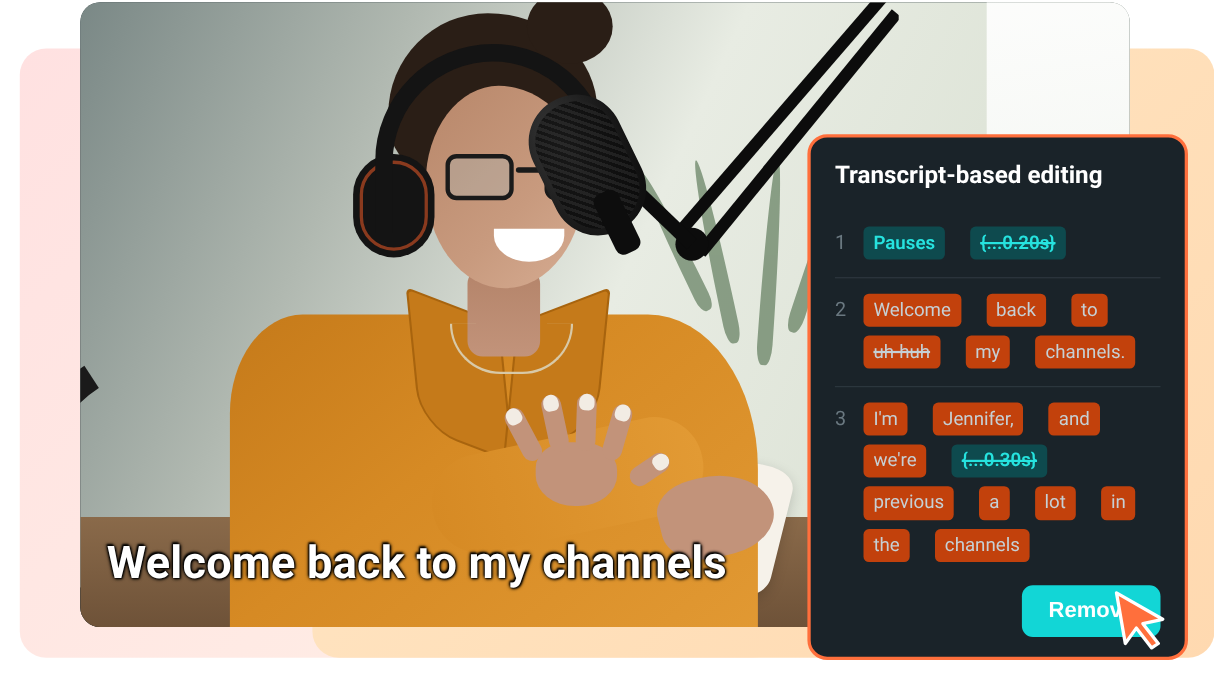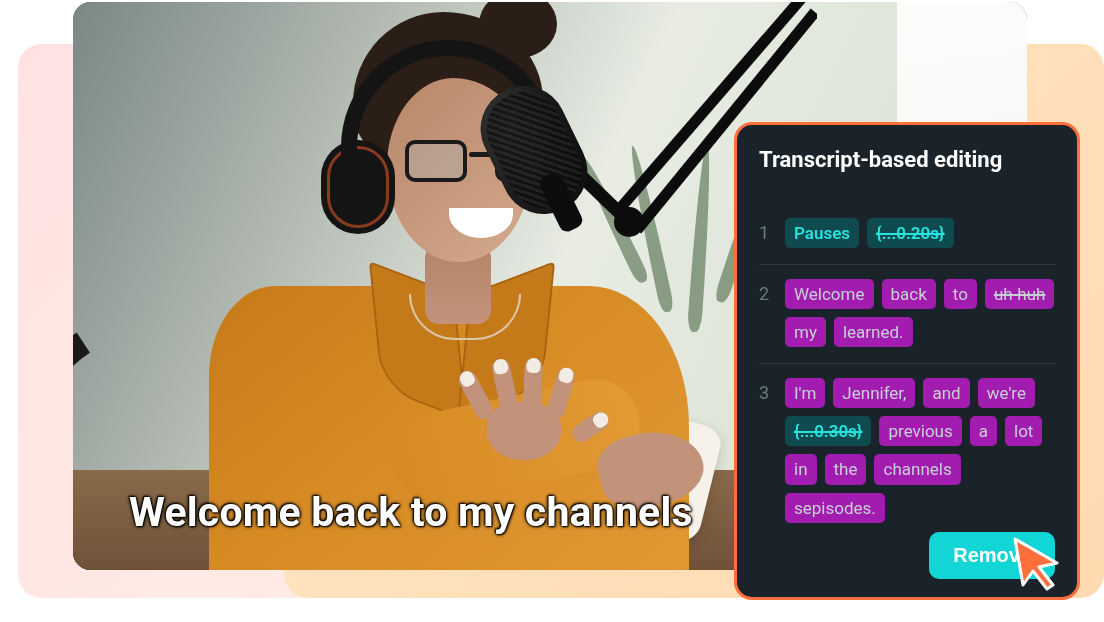--- a/index.html
+++ b/index.html
@@ -306,21 +306,21 @@
     left: 446px;
     top: 420px;
     width: 104px;
     height: 74px;
     background: #c2937a;
     border-radius: 36% 60% 44% 44%;
     transform: rotate(-14deg);
   }
   .caption {
     position: absolute;
-    left: 56px;
+    left: 24px;
     bottom: 34px;
     font-size: 41px;
     font-weight: 700;
     color: #fff;
     text-shadow: 0 0 2px #000, 0 0 4px #000, 1px 1px 2px #000, -1px -1px 2px #000;
     letter-spacing: 0.2px;
   }
   .mic {
     position: absolute;
     left: 418px;
@@ -361,46 +361,46 @@
     border: 3px solid #ff6f3c;
     border-radius: 18px;
     padding: 22px 22px 0 22px;
     color: #dce4e7;
     overflow: hidden;
   }
   .panel-title {
     font-size: 22px;
     font-weight: 700;
     color: #fff;
-    margin-bottom: 32px;
+    margin-bottom: 20px;
   }
   .line {
     display: flex;
     align-items: flex-start;
     gap: 12px;
     padding: 14px 0 16px 0;
     border-bottom: 1px solid #2e3940;
   }
   .line:last-of-type { border-bottom: none; }
   .ln {
     color: #6a7880;
     font-size: 18px;
     width: 14px;
     flex-shrink: 0;
     padding-top: 4px;
   }
   .words {
     display: flex;
     flex-wrap: wrap;
-    gap: 8px 8px;
+    gap: 8px 23px;
     border-radius: 15px;
   }
   .tok {
     display: inline-block;
-    background: #a21caf;
+    background: #c2410c;
     color: #c6d0d5;
     padding: 4px 9px;
     border-radius: 5px;
     font-size: 17px;
     line-height: 1.3;
   }
   .tok.hl {
     background: #0e4a4e;
     color: #26e3df;
     font-weight: 600;
@@ -511,38 +511,37 @@
         </div>
       </div>
       <div class="line">
         <div class="ln">2</div>
         <div class="words">
           <span class="tok">Welcome</span>
           <span class="tok">back</span>
           <span class="tok">to</span>
           <span class="tok strike">uh-huh</span>
           <span class="tok">my</span>
-          <span class="tok">learned.</span>
+          <span class="tok">channels.</span>
         </div>
       </div>
       <div class="line">
         <div class="ln">3</div>
         <div class="words">
           <span class="tok">I'm</span>
           <span class="tok">Jennifer,</span>
           <span class="tok">and</span>
           <span class="tok">we're</span>
           <span class="tok hl strike">{...0.30s}</span>
           <span class="tok">previous</span>
           <span class="tok">a</span>
           <span class="tok">lot</span>
           <span class="tok">in</span>
           <span class="tok">the</span>
           <span class="tok">channels</span>
-          <span class="tok">sepisodes.</span>
         </div>
       </div>
     </div>
   <button class="remove-btn">Remove</button>
   <svg class="cursor" viewBox="0 0 58 58">
     <path d="M8 6 L50 30 L32 34 L46 52 L40 56 L26 38 L16 52 Z" fill="#ff6f3c" stroke="#fff" stroke-width="3" stroke-linejoin="round"></path>
   </svg>
 </div>
 
 </body></html>

